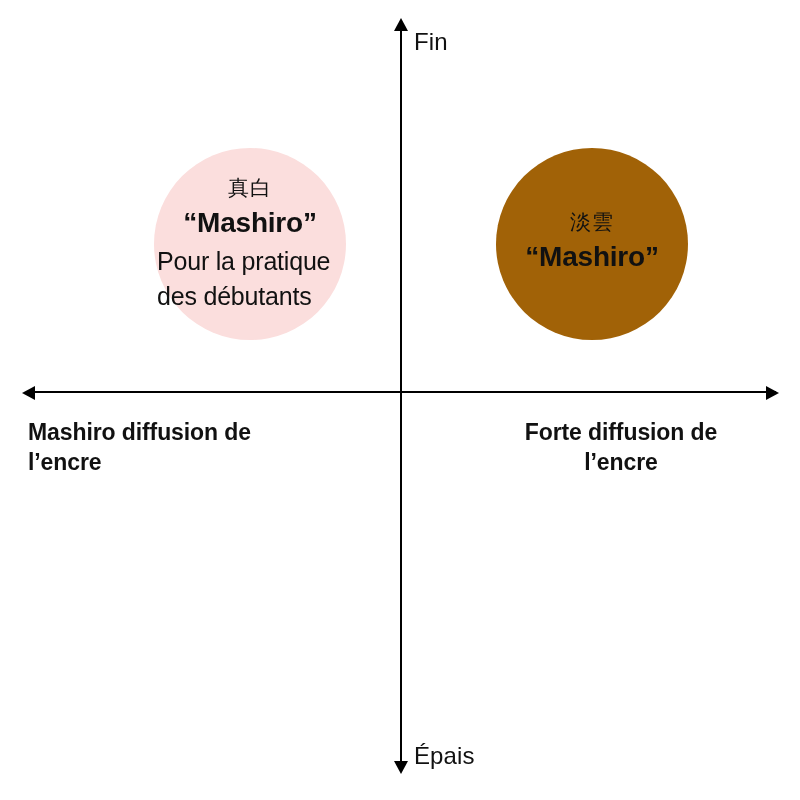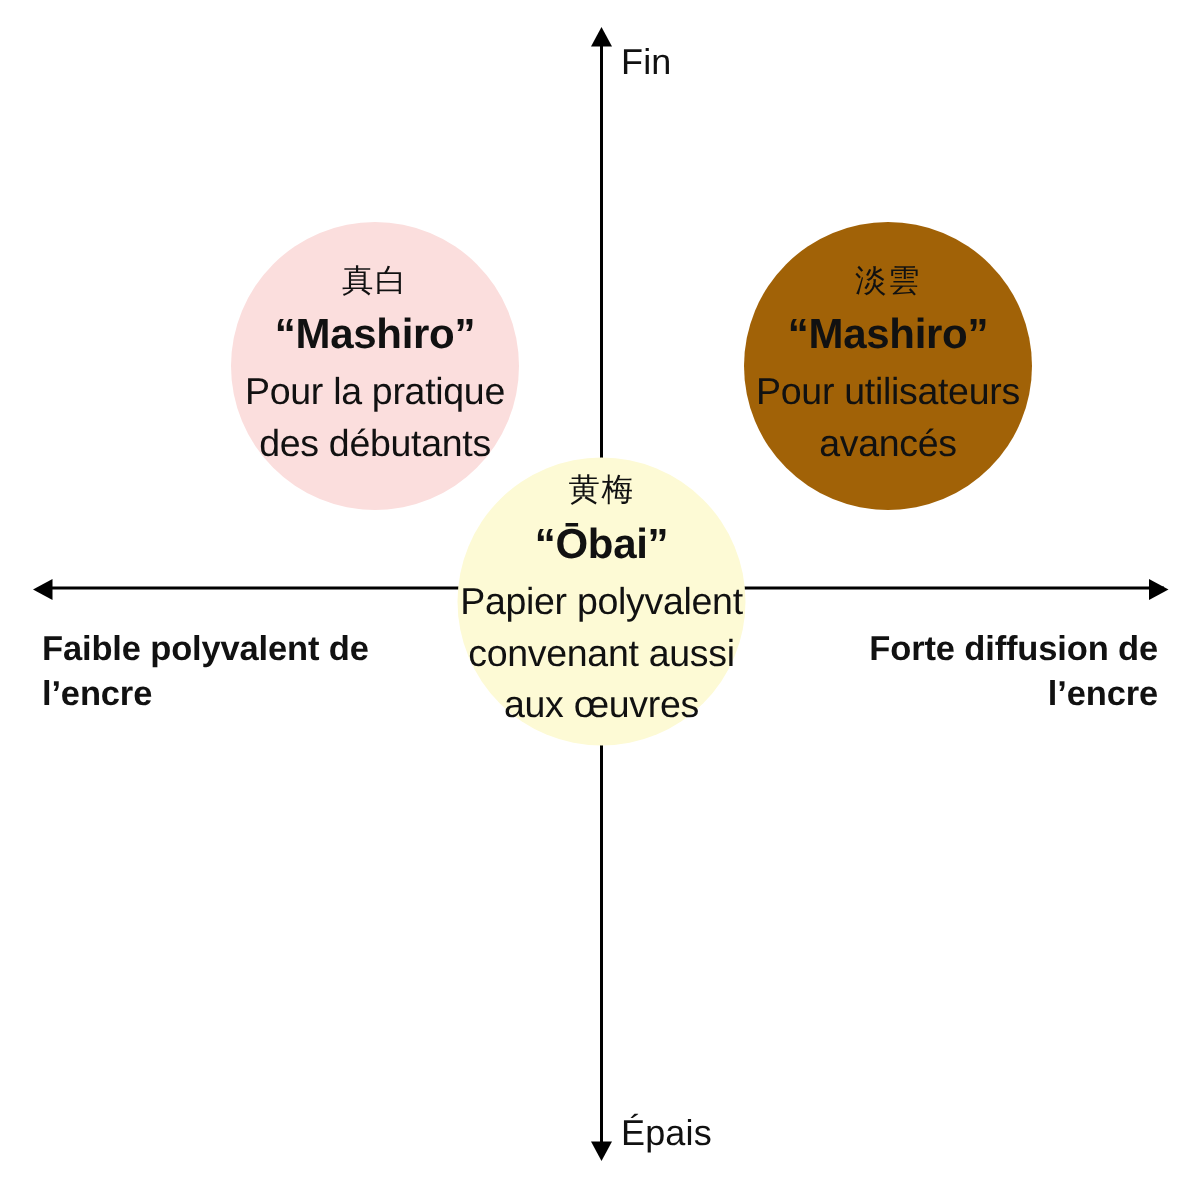--- a/index.html
+++ b/index.html
@@ -101,34 +101,33 @@
   #label-left {
     left: 28px;
     top: 417px;
     width: 300px;
     text-align: left;
   }
   #label-right {
     left: 470px;
     top: 417px;
     width: 302px;
-    text-align: right;
+    text-align: center;
   }
 
   
   .bubble {
     position: absolute;
     width: 192px;
     height: 192px;
     border-radius: 50%;
     display: flex;
     flex-direction: column;
     align-items: center;
     justify-content: center;
-    text-align: center;
     box-sizing: border-box;
   }
   #bubble-mashiro {
     left: 154px;
     top: 148px;
     background: #fbdedd;
     z-index: 2;
   }
   #bubble-awagumo {
     left: 496px;
@@ -184,41 +183,32 @@
 
   <div class="arrow arrow-left"></div>
   <div class="arrow arrow-right"></div>
   <div class="arrow arrow-up"></div>
   <div class="arrow arrow-down"></div>
 
   <div id="label-top" class="axis-label axis-label-cap">Fin</div>
 
   <div id="label-bottom" class="axis-label axis-label-cap">Épais</div>
 
-  <div id="label-left" class="axis-label axis-label-side">Faible polyvalent de
+  <div id="label-left" class="axis-label axis-label-side">Mashiro diffusion de
 l’encre</div>
 
   <div id="label-right" class="axis-label axis-label-side">Forte diffusion de
 l’encre</div>
 
   <div id="bubble-mashiro" class="bubble">
     <div class="bubble-jp">真白</div>
     <div class="bubble-romaji">“Mashiro”</div>
     <div class="bubble-desc">Pour la pratique
 des débutants</div>
   </div>
 
   <div id="bubble-awagumo" class="bubble">
     <div class="bubble-jp">淡雲</div>
     <div class="bubble-romaji">“Mashiro”</div>
-    <div class="bubble-desc">Pour utilisateurs
-avancés</div>
   </div>
 
-  <div id="bubble-obai" class="bubble">
-    <div class="bubble-jp">黄梅</div>
-    <div class="bubble-romaji">“Ōbai”</div>
-    <div class="bubble-desc">Papier polyvalent
-convenant aussi
-aux œuvres</div>
-  </div>
 
 </div>
 
 </body></html>

